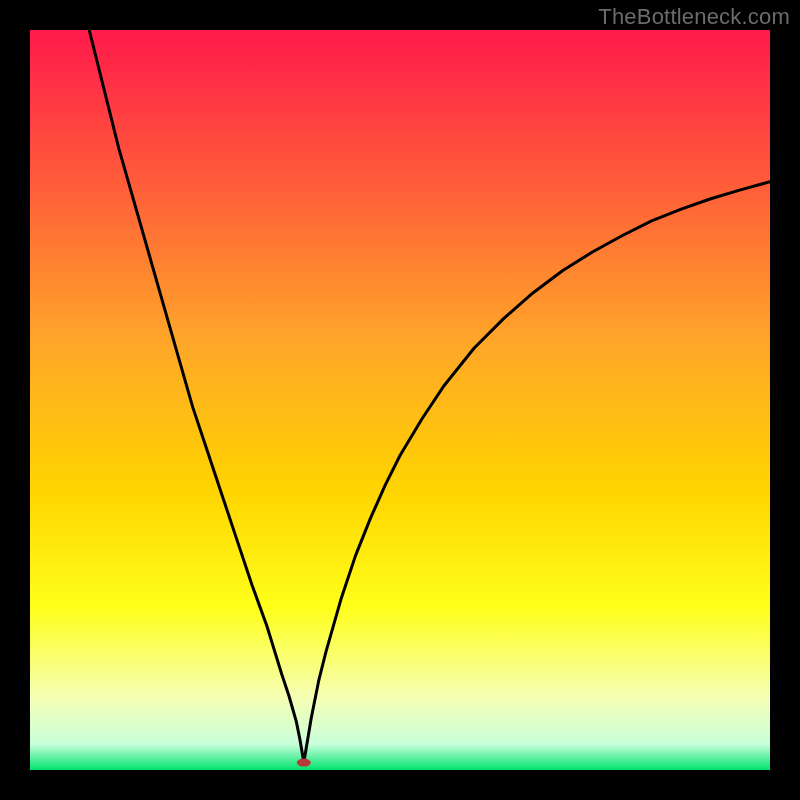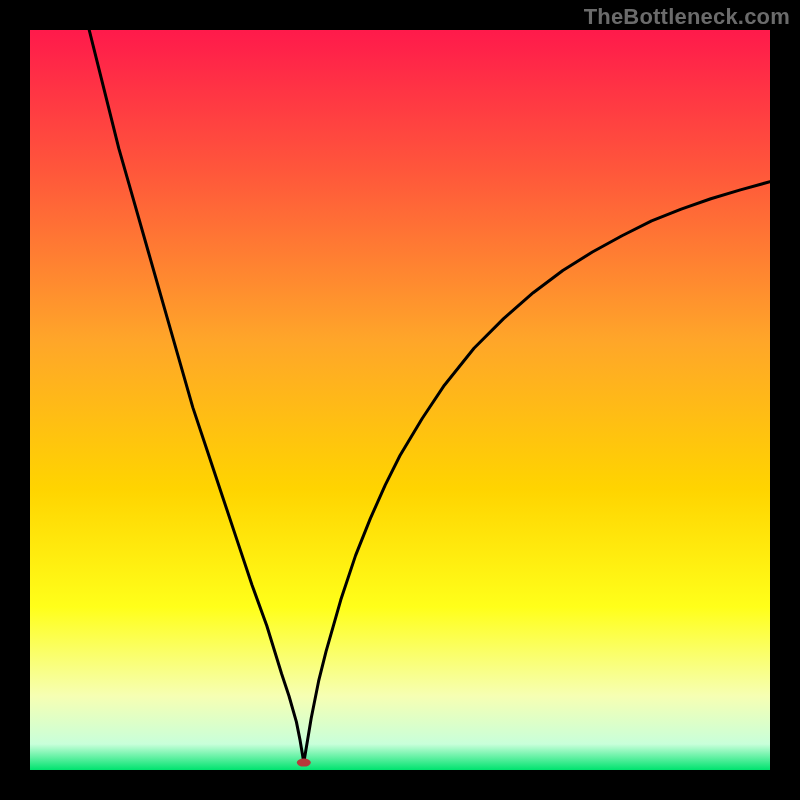--- a/index.html
+++ b/index.html
@@ -23,21 +23,21 @@
     top: 30px;
     width: 740px;
     height: 740px;
   }
   .watermark {
     position: absolute;
     top: 4px;
     right: 10px;
     color: #6b6b6b;
     font-size: 22px;
-    font-weight: 700;
+    font-weight: 400;
     letter-spacing: 0.2px;
     user-select: none;
   }
   svg { display: block; }
 </style>
 </head>
 <body>
 
 <div class="frame">
   <div class="watermark">TheBottleneck.com</div>

